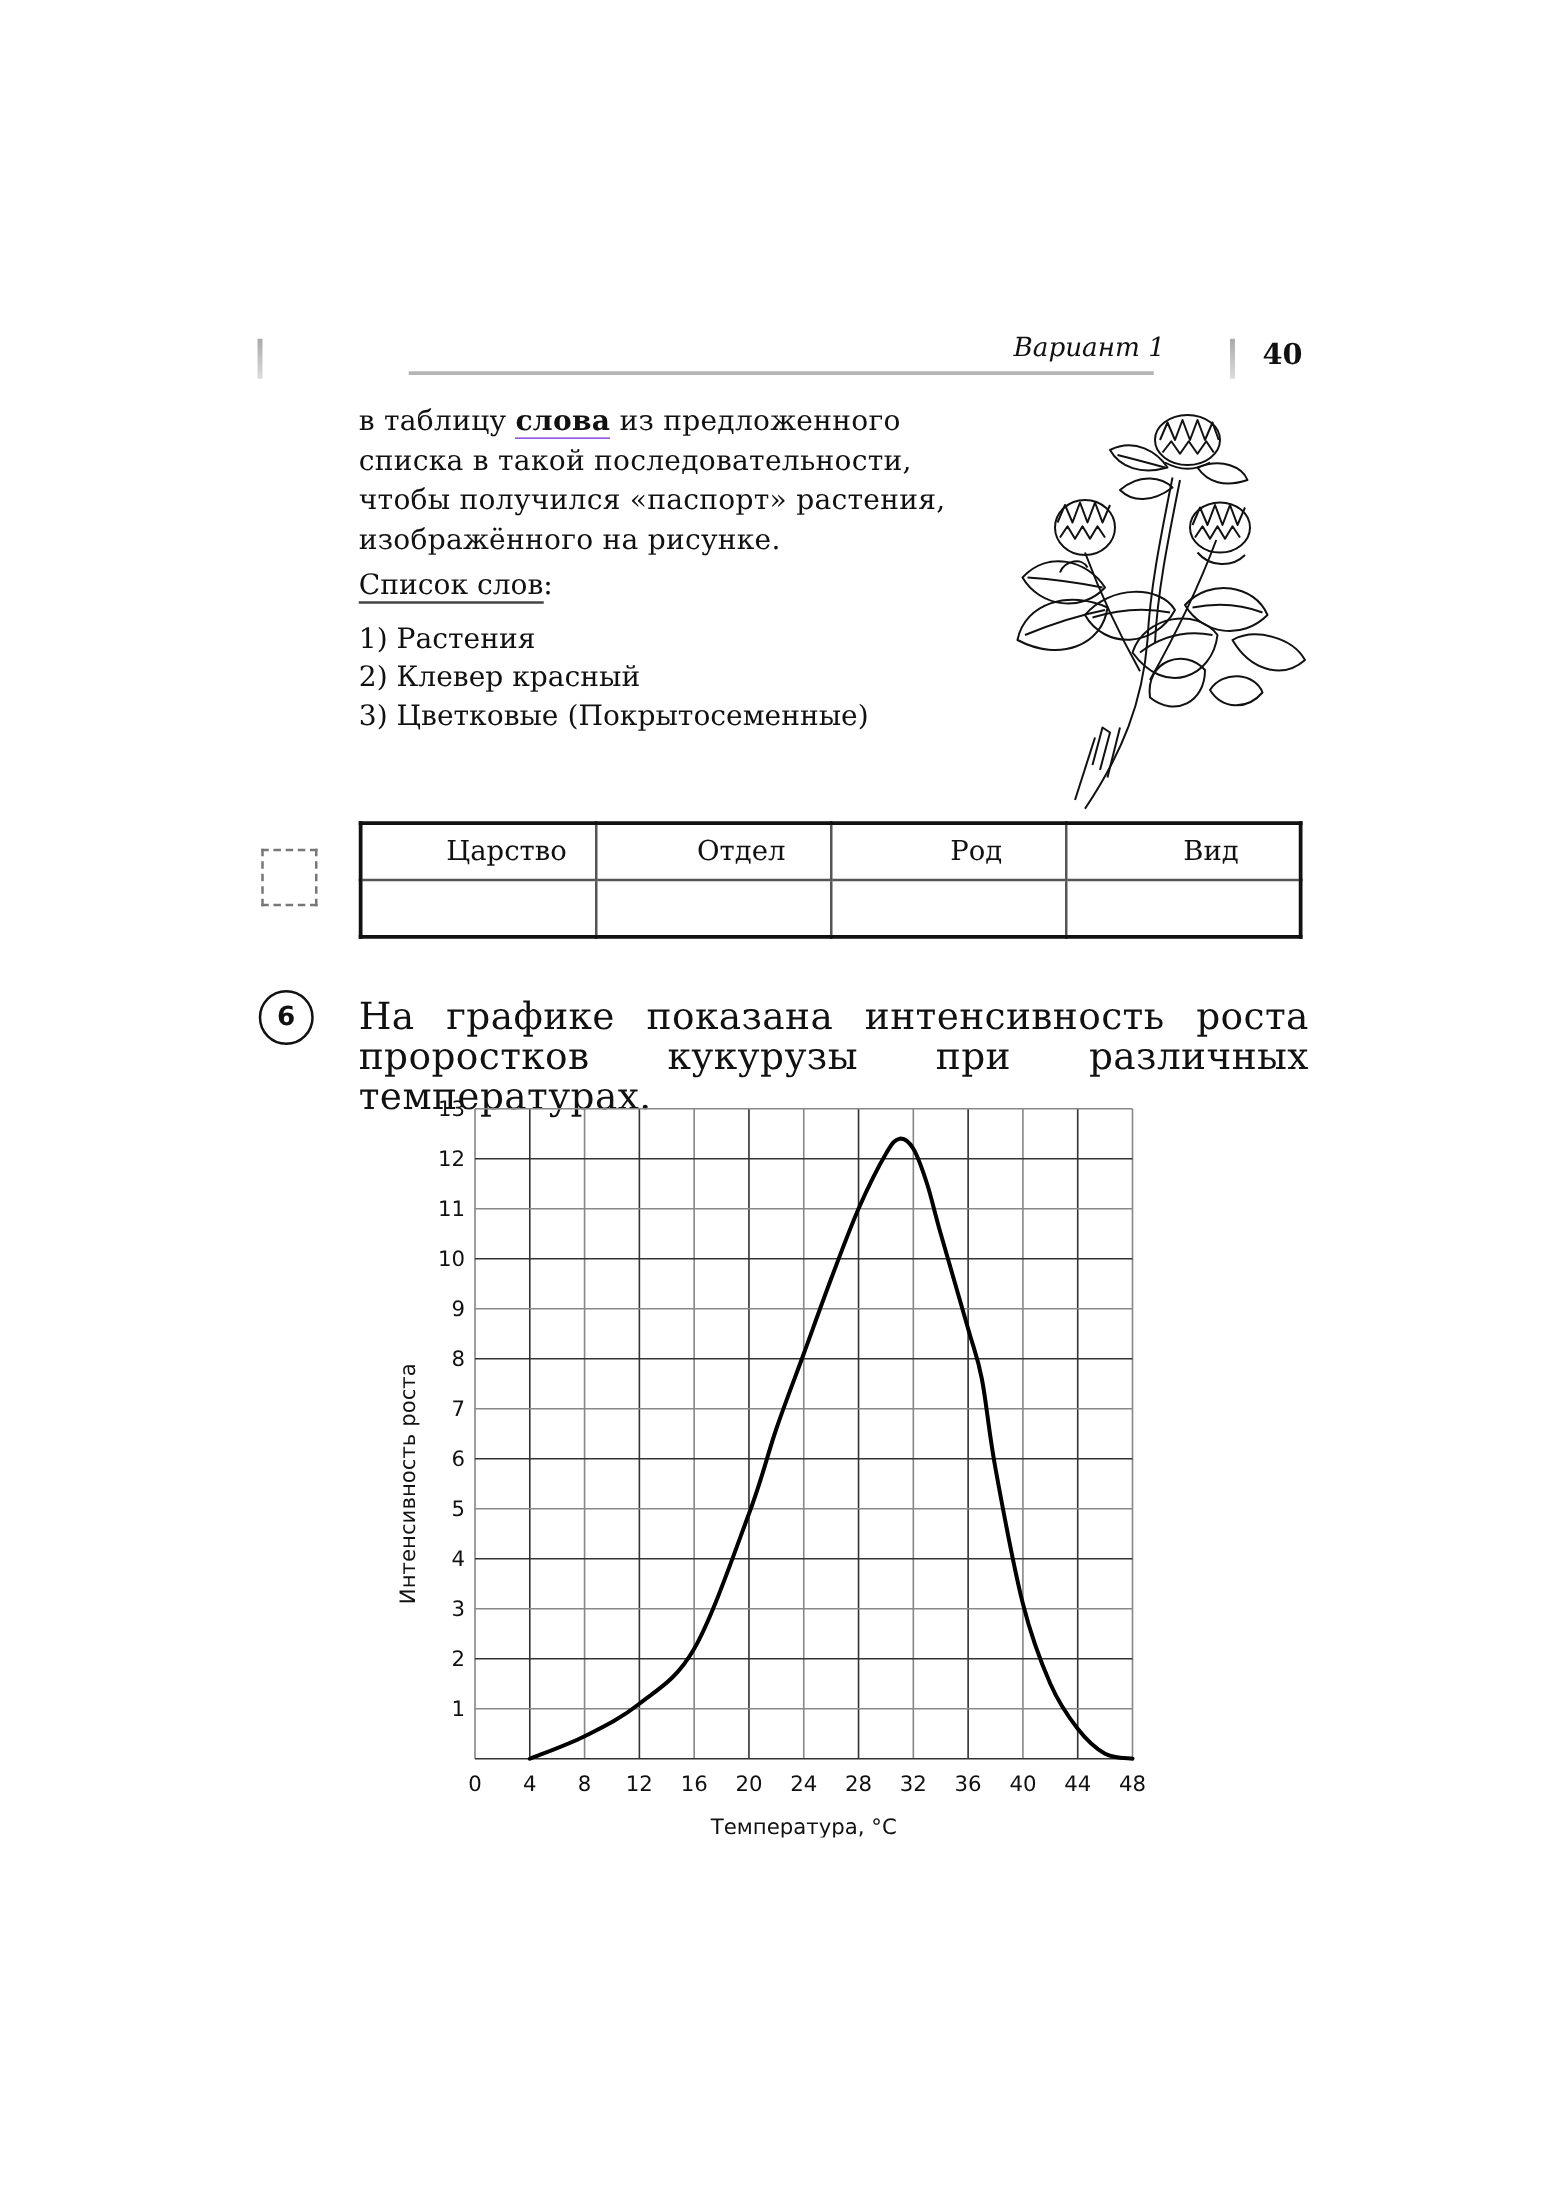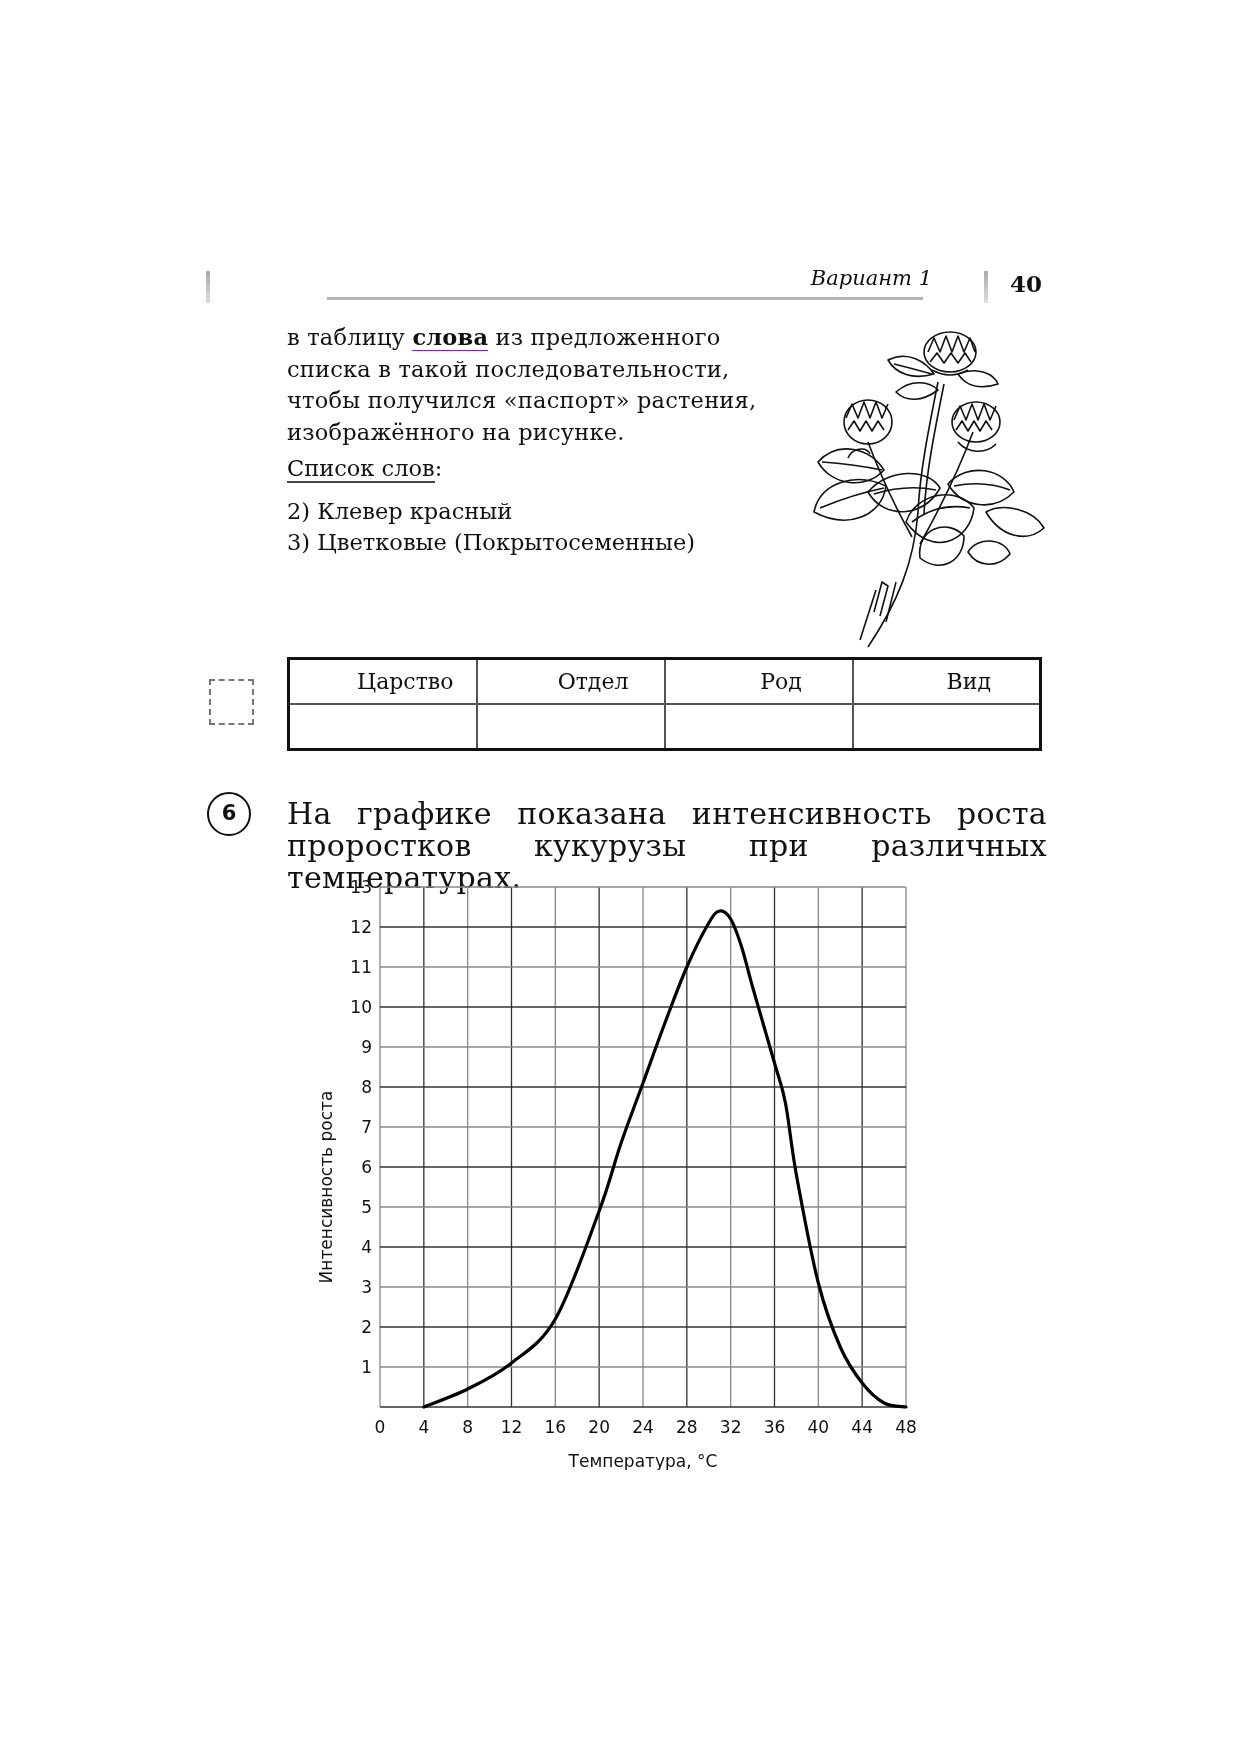--- a/index.html
+++ b/index.html
@@ -45,20 +45,21 @@
 <div class="abs hdr-title">Вариант 1</div>
 <div class="abs hdr-rule"></div>
 <div class="abs hdr-bar-right"></div>
 <div class="abs hdr-page">40</div>
 
 <div class="abs para"><span>в таблицу </span><b>слова</b><span> из предложенного списка в такой последовательности, чтобы получился «паспорт» растения, изображённого на рисунке.</span></div>
 
 <div class="abs list-title"><span class="u">Список слов</span><span>:</span></div>
 
 <div class="abs list">
+  <div>1) Растения</div>
   <div>2) Клевер красный</div>
   <div>3) Цветковые (Покрытосеменные)</div>
 </div>
 
 <svg class="abs clover" viewBox="0 0 238 330" fill="none" stroke="#111" stroke-width="1.6" stroke-linejoin="round">
 
   <path d="M130 60 C120 110 112 150 110 190 C106 240 90 280 60 325"></path>
   <path d="M136 62 C126 112 118 152 116 192"></path>
   <path d="M60 120 C75 160 90 190 104 215"></path>
   <path d="M165 110 C150 150 130 190 112 222"></path>

